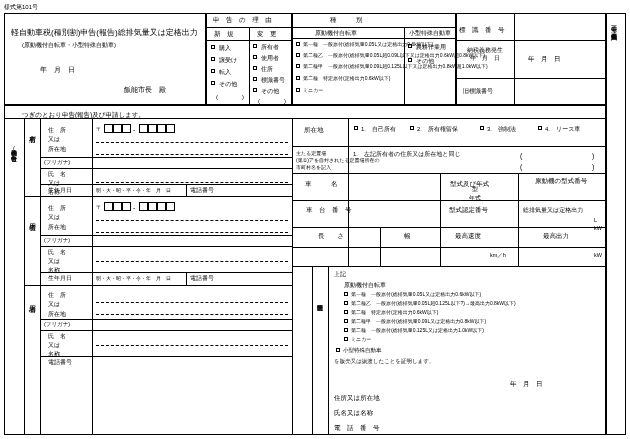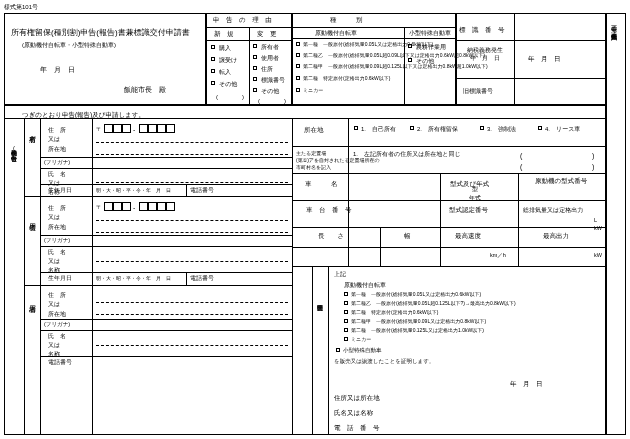--- a/index.html
+++ b/index.html
@@ -23,21 +23,21 @@
   .ctr{text-align:center;}
 </style>
 </head>
 <body>
 
 <div id="sheet">
 
   <div class="t f6" style="left:4px;top:4px;">様式第101号</div>
 
   <div class="bx" style="left:4px;top:13px;width:202px;height:92px;"></div>
-  <div class="t f8" style="left:11px;top:29px;">所有権留保(種別割)申告(報告)書兼標識交付申請書</div>
+  <div class="t f8" style="left:11px;top:29px;">軽自動車税(種別割)申告(報告)総排気量又は定格出力</div>
   <div class="t f6" style="left:22px;top:42px;">(原動機付自転車・小型特殊自動車)</div>
   <div class="t f7" style="left:40px;top:66px;">年　月　日</div>
   <div class="t f7" style="left:124px;top:86px;">飯能市長　殿</div>
   <div class="t f65" style="left:22px;top:112px;">つぎのとおり申告(報告)及び申請します。</div>
 
   <div class="bx" style="left:206px;top:13px;width:86px;height:92px;"></div>
   <div class="ln hl" style="left:206px;top:27px;width:86px;"></div>
   <div class="ln hl" style="left:206px;top:40px;width:86px;"></div>
   <div class="ln vl" style="left:249px;top:27px;height:78px;"></div>
   <div class="t f65" style="left:213px;top:17px;">申　告　の　理　由</div>

